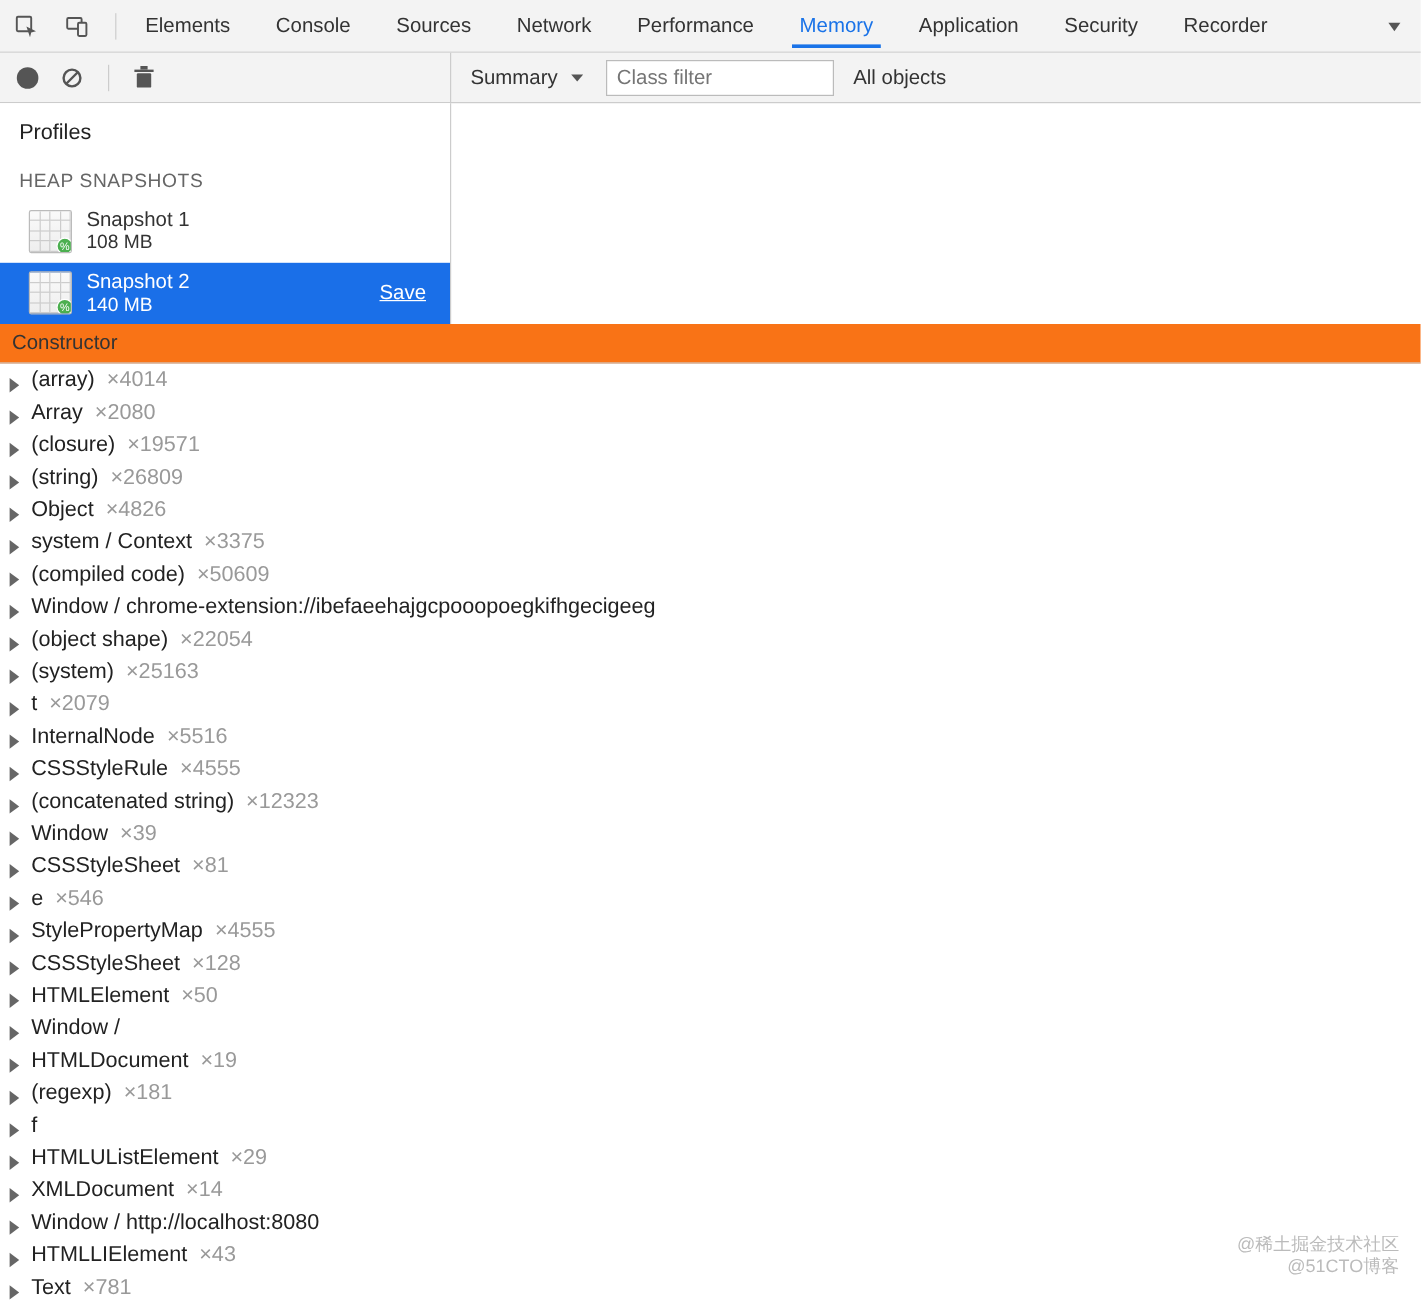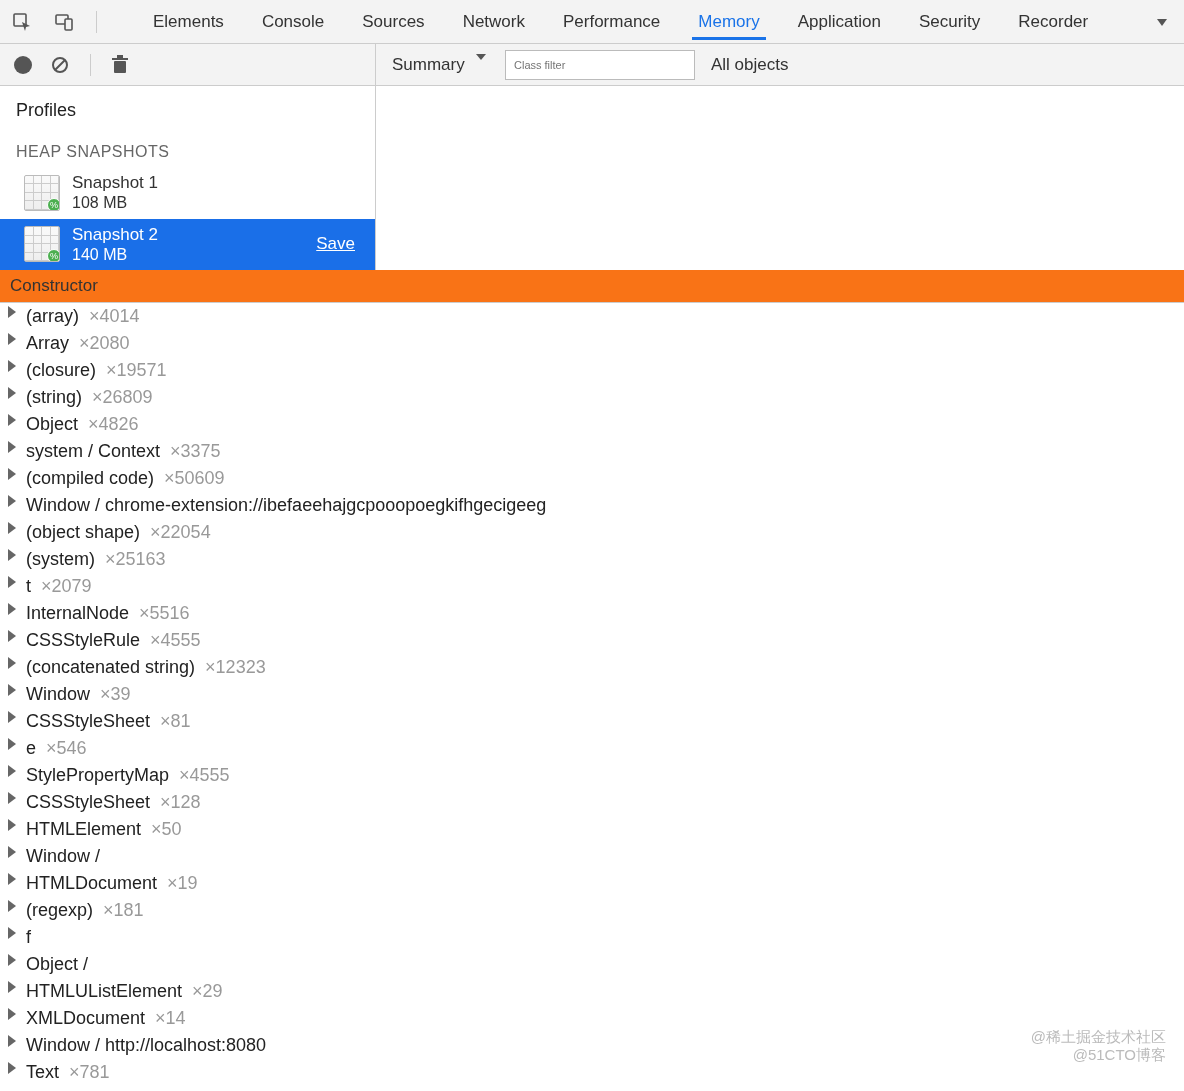--- a/index.html
+++ b/index.html
@@ -77,30 +77,30 @@
     padding: 0 10px;
   }
   .toolbar2 select.summary-sel {
     appearance: none;
     border: none;
     background: transparent;
     font-size: 17px;
     padding: 4px 28px 4px 6px;
     color: #333;
   }
-  .sel-wrap { position: relative; display: flex; }
+  .sel-wrap { position: relative; display: flex; align-items: center; }
   .sel-wrap .caret {
     position: absolute; right: 6px; pointer-events: none; color: #555;
   }
   .toolbar2 input.classfilter {
     height: 30px;
     border: 1px solid #bbb;
     background: #fff;
     padding: 0 8px;
-    font-size: 11px;
+    font-size: 17px;
     width: 190px;
     color: #333;
   }
   .toolbar2 .allobjs {
     color: #333;
     padding: 4px;
   }
 
   .record-dot {
     width: 18px; height: 18px; border-radius: 50%;
@@ -177,21 +177,21 @@
   .main .col-hdr {
     background: #f97316;
     border-bottom: 1px solid #ccc;
     padding: 6px 10px;
     font-size: 17px;
     color: #333;
   }
   .rows { flex:1; overflow-y:auto; }
   .row {
     display: flex;
-    align-items: flex-start;
+    align-items: flex-end;
     gap: 10px;
     padding: 3px 8px;
     font-size: 18px;
     color: #222;
     white-space: nowrap;
   }
   .row .tri {
     width: 0; height: 0;
     border-top: 6px solid transparent;
     border-bottom: 6px solid transparent;
@@ -218,21 +218,21 @@
       <path d="M10 10 L18 14 L14 15 L13 19 Z" fill="#555" stroke="none"></path>
     </svg>
   </div>
   <div class="icon-slot">
     <svg width="20" height="20" viewBox="0 0 20 20" fill="none" stroke="#555" stroke-width="1.6">
       <rect x="2" y="3" width="12" height="9" rx="1"></rect>
       <rect x="11" y="7" width="7" height="11" rx="1" fill="#f3f3f3"></rect>
     </svg>
   </div>
   <div class="sep"></div>
-  <div id="tabs-host" style="display: flex; gap: 26px; align-items: center; margin-left: 32px;">
+  <div id="tabs-host" style="display: flex; gap: 26px; align-items: center;">
       <div class="tab">Elements</div>
       <div class="tab">Console</div>
       <div class="tab">Sources</div>
       <div class="tab">Network</div>
       <div class="tab">Performance</div>
       <div class="tab active">Memory</div>
       <div class="tab">Application</div>
       <div class="tab">Security</div>
       <div class="tab">Recorder</div>
     </div>
@@ -451,38 +451,39 @@
           <div class="tri"></div>
           <span class="cname">(regexp)</span>
           <span class="count">×181</span>
         </div>
         <div class="row">
           <div class="tri"></div>
           <span class="cname">f</span>
         </div>
         <div class="row">
           <div class="tri"></div>
-          <span class="cname">Object /</span>
-        </div>
-        <div class="row">
-          <div class="tri"></div>
           <span class="cname">HTMLUListElement</span>
           <span class="count">×29</span>
         </div>
         <div class="row">
           <div class="tri"></div>
           <span class="cname">XMLDocument</span>
           <span class="count">×14</span>
         </div>
         <div class="row">
           <div class="tri"></div>
           <span class="cname">Window / http://localhost:8080</span>
         </div>
         <div class="row">
           <div class="tri"></div>
+          <span class="cname">HTMLLIElement</span>
+          <span class="count">×43</span>
+        </div>
+        <div class="row">
+          <div class="tri"></div>
           <span class="cname">Text</span>
           <span class="count">×781</span>
         </div>
       </div>
   </div>
 </div>
 
 <div class="wm wm1">@稀土掘金技术社区</div>
 <div class="wm wm2">@51CTO博客</div>
 

